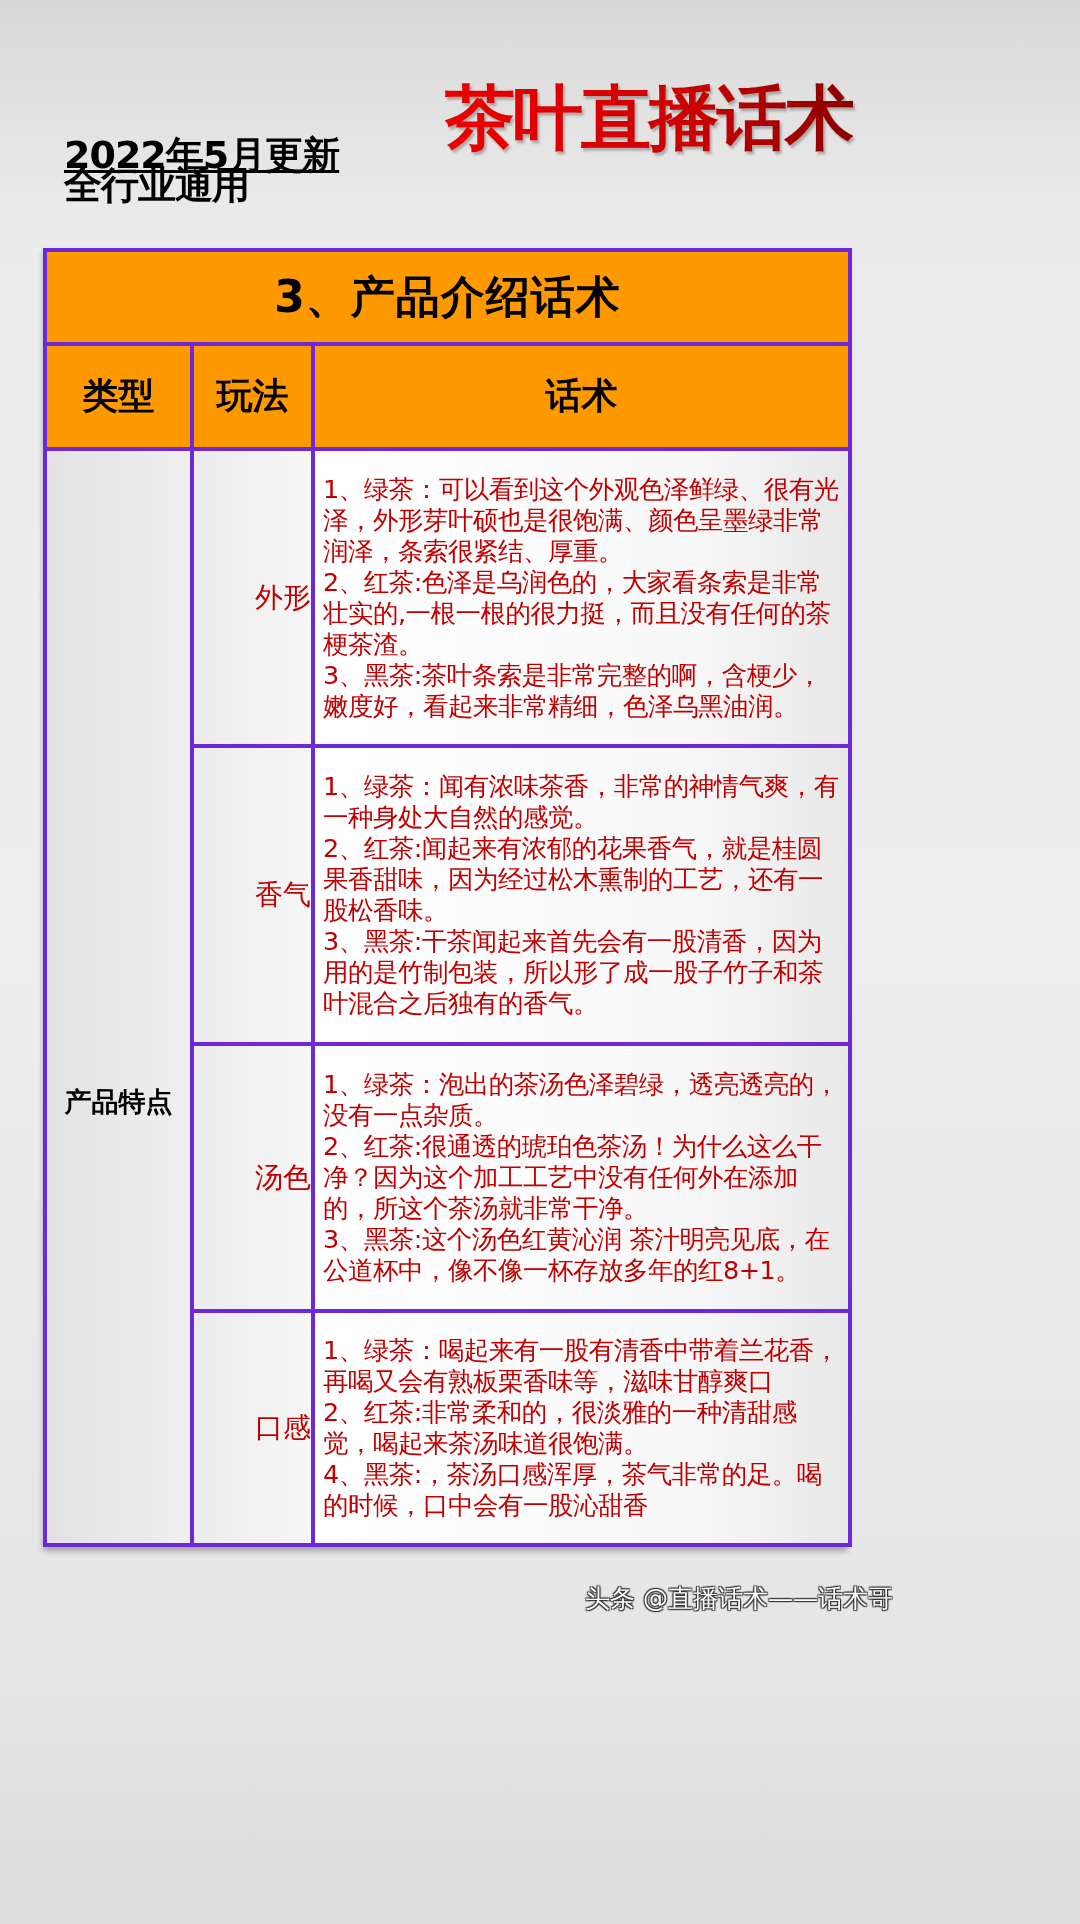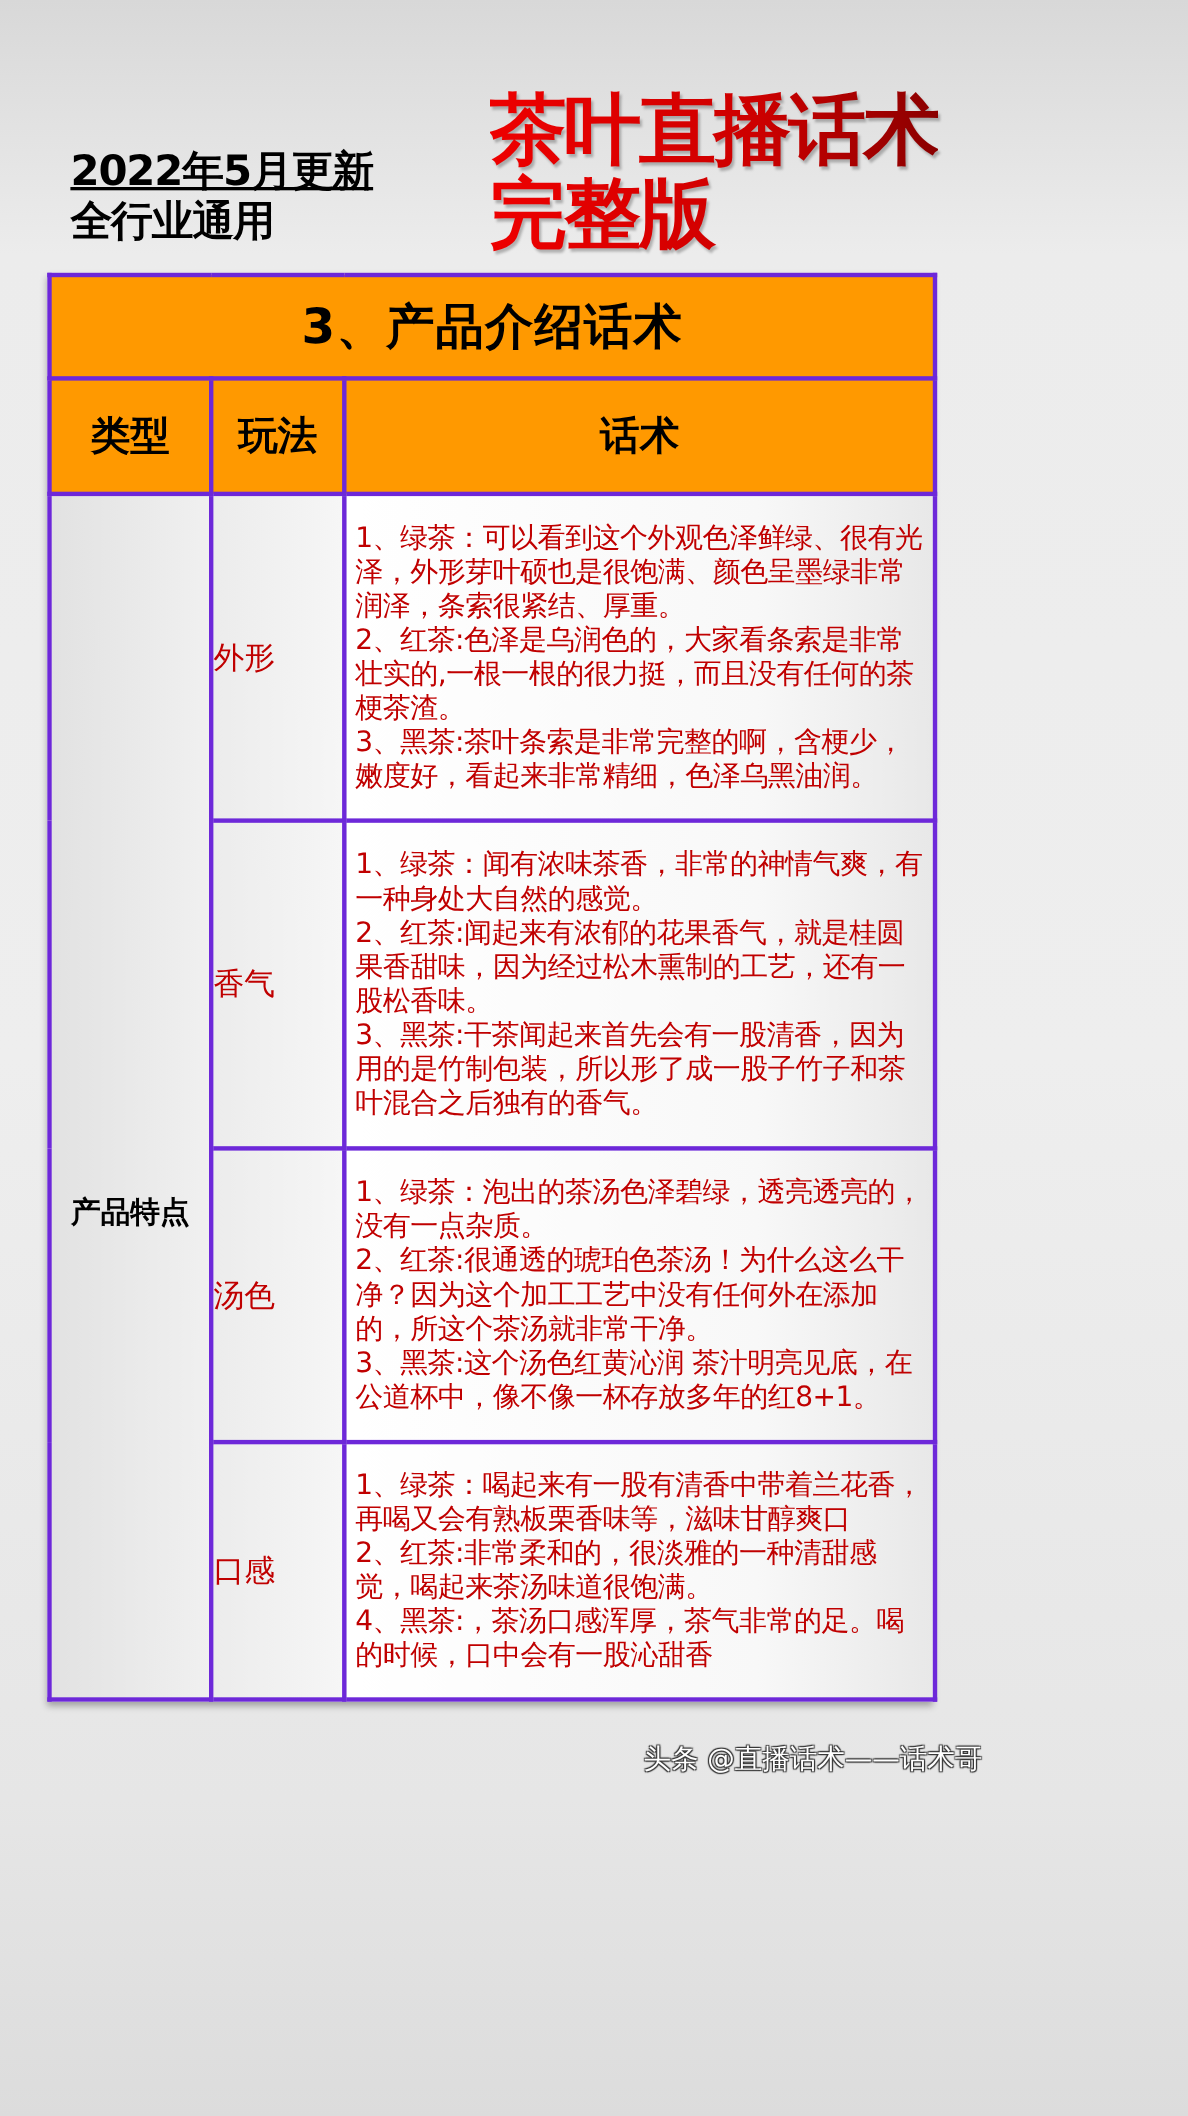--- a/index.html
+++ b/index.html
@@ -8,21 +8,21 @@
     position: relative;
     overflow: hidden;
     font-family: "DejaVu Sans", "Liberation Sans", sans-serif;
     background: linear-gradient(180deg, #d8d8d8 0%, #ececec 12%, #eeeeee 50%, #e6e6e6 85%, #dcdcdc 100%);
   }
   .top-left {
     position: absolute; left: 64px; top: 120px;
     font-weight: bold; color: #000; font-size: 38px; line-height: 1;
   }
   .top-left .line1 { position: absolute; left: 0; top: 16px; white-space: nowrap; letter-spacing: -1px; text-decoration: underline; }
-  .top-left .line2 { position: absolute; left: 0; top: 62px; white-space: nowrap; letter-spacing: -1px; }
+  .top-left .line2 { position: absolute; left: 0; top: 46px; white-space: nowrap; letter-spacing: -1px; }
   .main-title {
     position: absolute; left: 445px; top: 80px;
     font-weight: bold; font-size: 70px; line-height: 76px;
     background: linear-gradient(90deg, #ee0000 0%, #cc0000 60%, #8a0000 100%);
     -webkit-background-clip: text; background-clip: text;
     color: transparent;
     text-shadow: none;
     letter-spacing: -2px;
     white-space: nowrap;
   }
@@ -47,21 +47,21 @@
   .col2 { width: 121px; }
   .col3 { width: 537px; }
   .type-cell {
     background: linear-gradient(90deg, #e2e2e2 0%, #f0f0f0 100%);
     text-align: center; vertical-align: middle;
     font-size: 27px; font-weight: bold; color: #000;
     padding-top: 210px;
   }
   .aspect-cell {
     background: linear-gradient(90deg, #ececec 0%, #f6f6f6 100%);
-    text-align: left; vertical-align: middle;
+    text-align: right; vertical-align: middle;
     font-size: 28px; color: #c00000;
   }
   .content-cell {
     background: linear-gradient(90deg, #ffffff 0%, #f8f8f8 70%, #e8e8e8 100%);
     vertical-align: middle;
     padding: 4px 4px 4px 8px;
     color: #c00000; font-size: 25.5px; line-height: 31px;
     letter-spacing: -0.5px;
   }
   .content-cell p { margin: 0; }
@@ -81,21 +81,20 @@
 <body>
 
 <div class="top-left">
   <div class="line1">2022年5月更新</div>
   <div class="line2">全行业通用</div>
 </div>
 
 <div class="shadow-wrap" style="position:absolute;left:0;top:0;filter:drop-shadow(2px 3px 1px rgba(0,0,0,0.25));">
   <div class="main-title">
     <div>茶叶直播话术</div>
-    <div>完整版</div>
   </div>
 </div>
 
 <div class="table-wrap">
   <table>
     <colgroup>
       <col class="col1">
         <col class="col2">
         <col class="col3">
     </colgroup>

